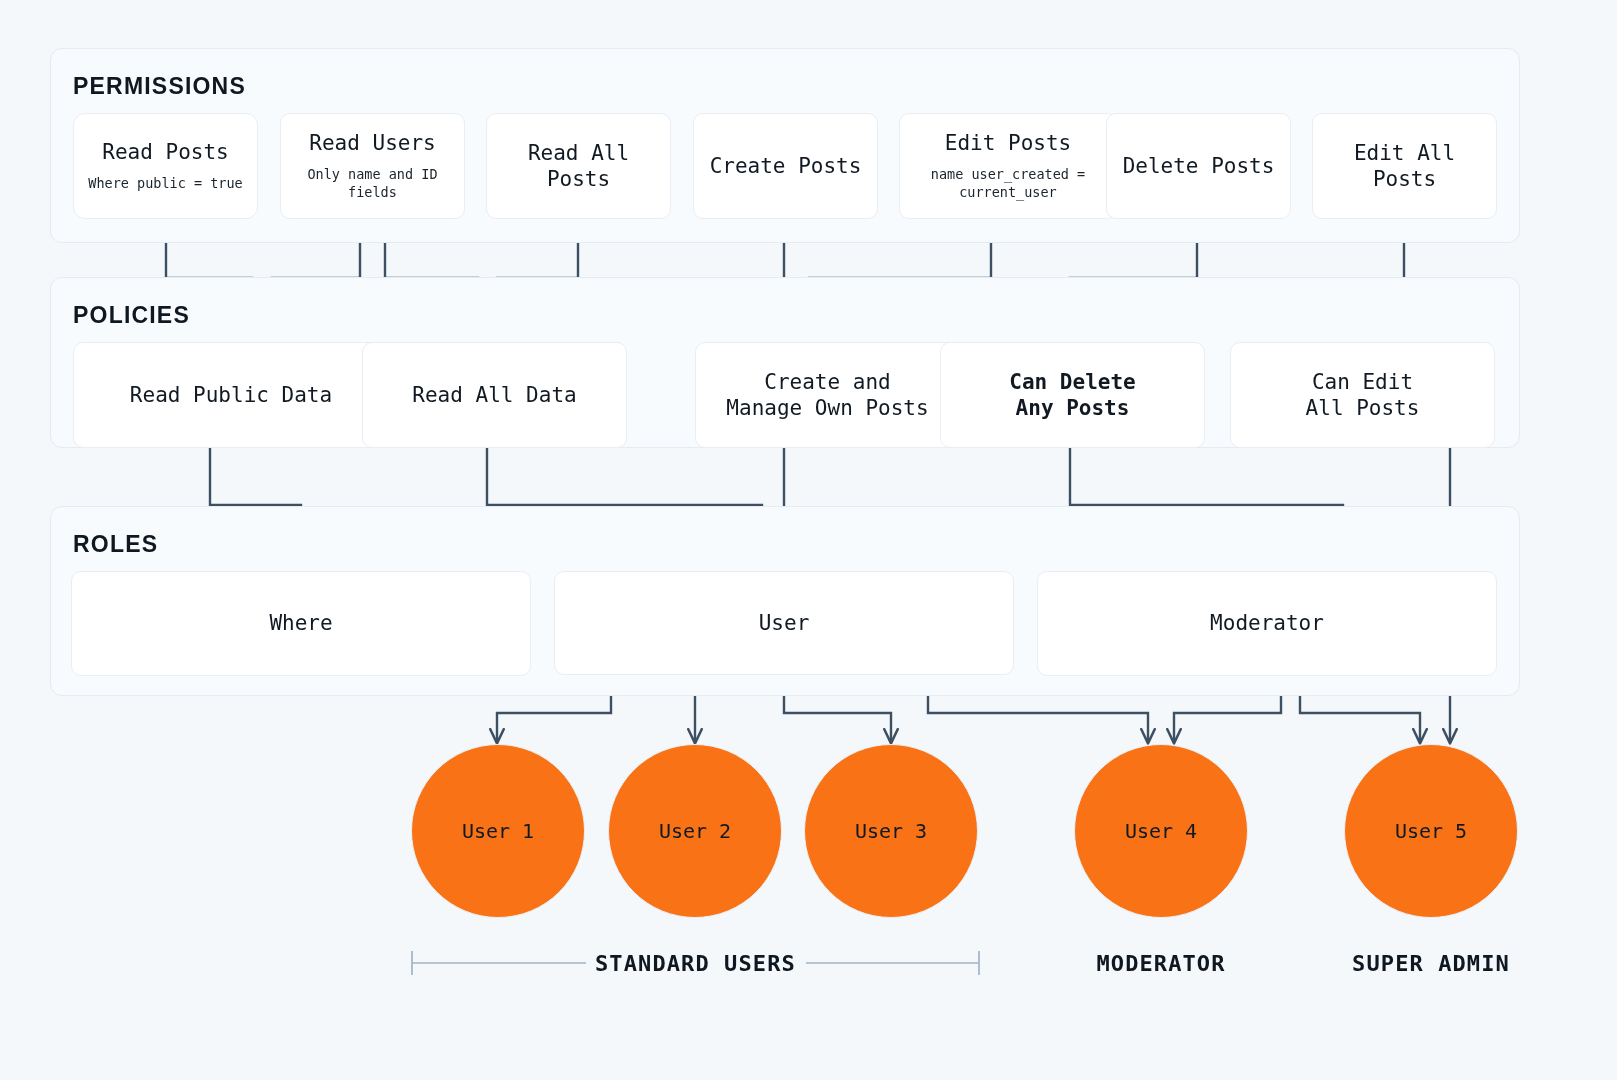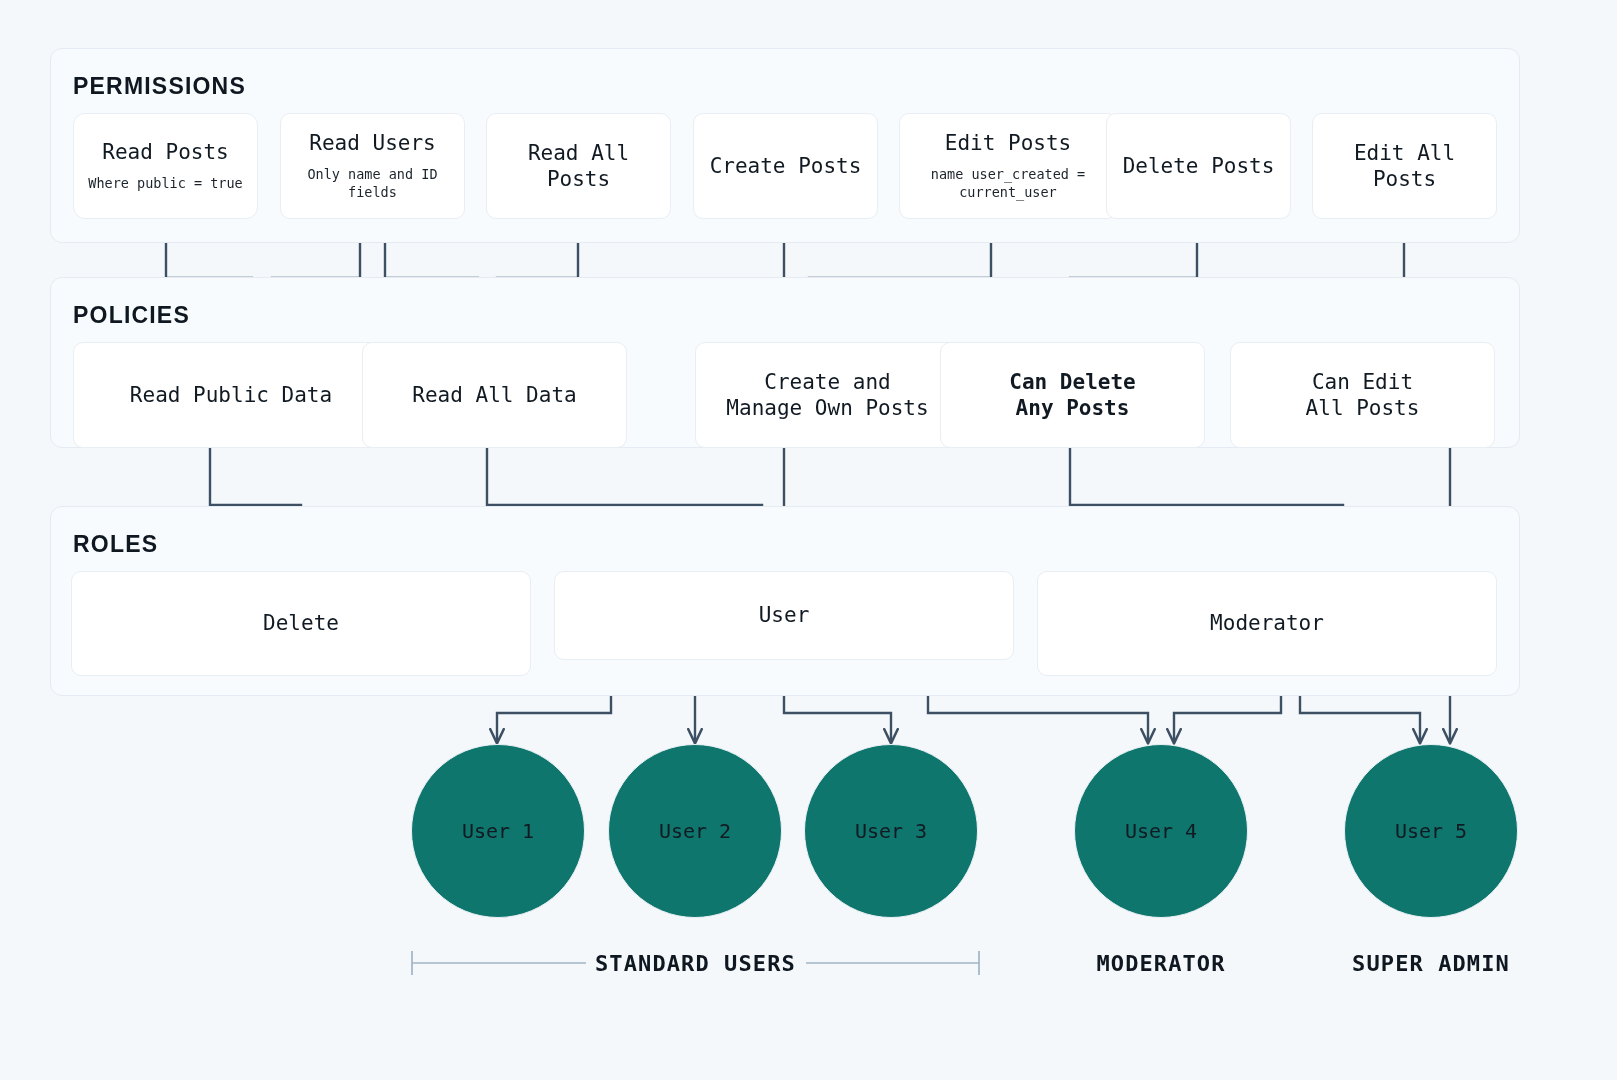--- a/index.html
+++ b/index.html
@@ -58,21 +58,21 @@
     margin-top: 10px;
     white-space: pre-line;
   }
 
   .role-card { justify-content: center; }
   .role-card .t { font-size: 21px; }
 
   
   .ucircle {
     position: absolute;
-    background: #0f766e;
+    background: #f97316;
     border: 1px solid #eaf0f5;
     border-radius: 50%;
     display: flex;
     align-items: center;
     justify-content: center;
     box-sizing: border-box;
   }
   .ucircle span {
     font-size: 20px;
     color: #111a22;
@@ -208,24 +208,24 @@
     <div class="t">Can Delete
 Any Posts</div>
   </div>
 
   <div class="card" style="left:1230px; top:342px; width:265px; height:106px;">
     <div class="t">Can Edit
 All Posts</div>
   </div>
 
   <div class="card role-card" style="left:71px; top:571px; width:460px; height:105px;">
-    <div class="t">Delete</div>
-  </div>
-
-  <div class="card role-card" style="left:554px; top:571px; width:460px; height:89px;">
+    <div class="t">Where</div>
+  </div>
+
+  <div class="card role-card" style="left:554px; top:571px; width:460px; height:104px;">
     <div class="t">User</div>
   </div>
 
   <div class="card role-card" style="left:1037px; top:571px; width:460px; height:105px;">
     <div class="t">Moderator</div>
   </div>
 
   <div class="ucircle" style="left:411px; top:744px; width:174px; height:174px;">
     <span>User 1</span>
   </div>

